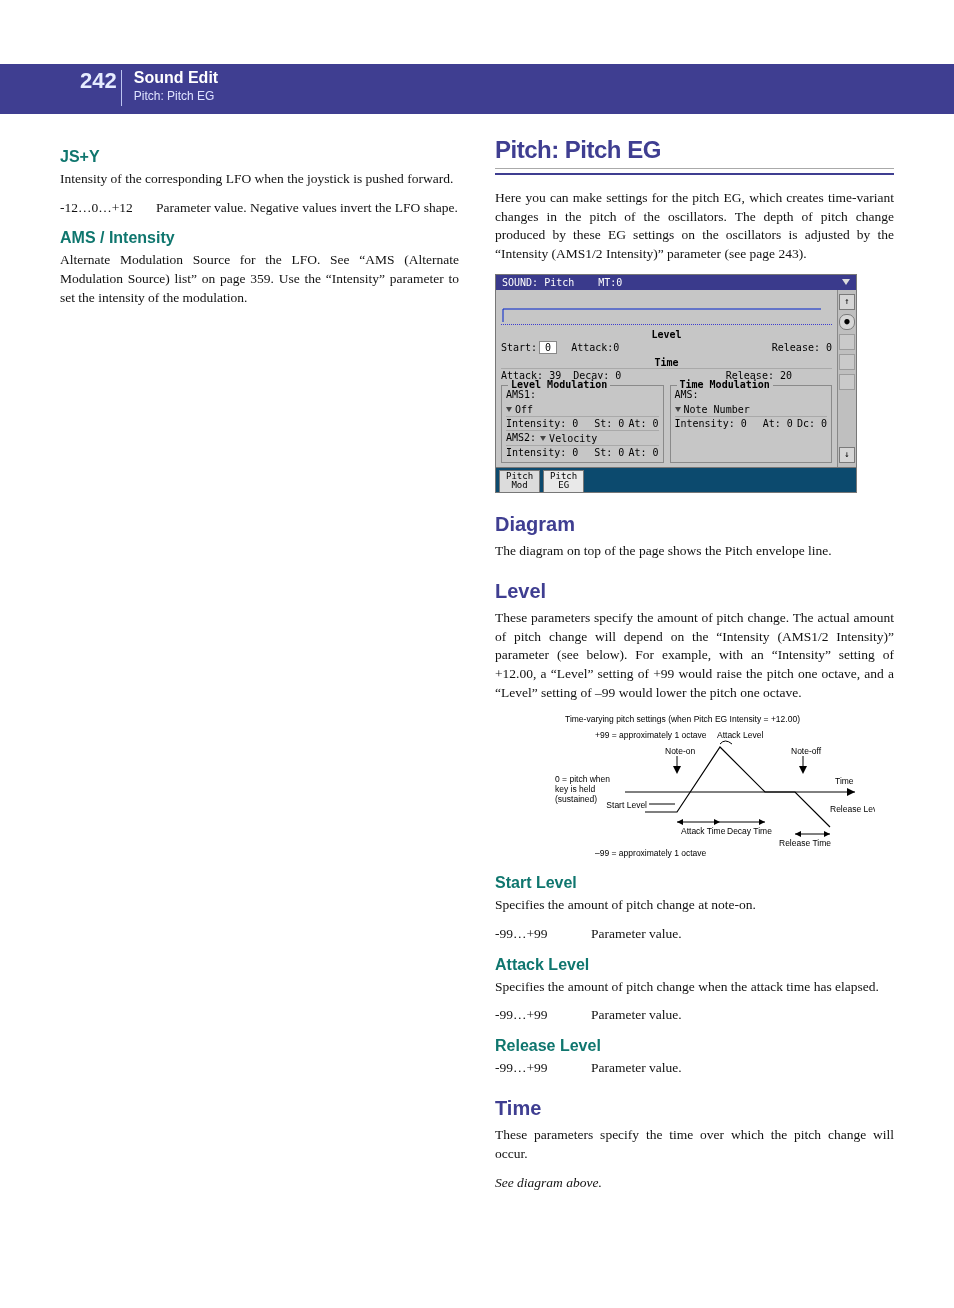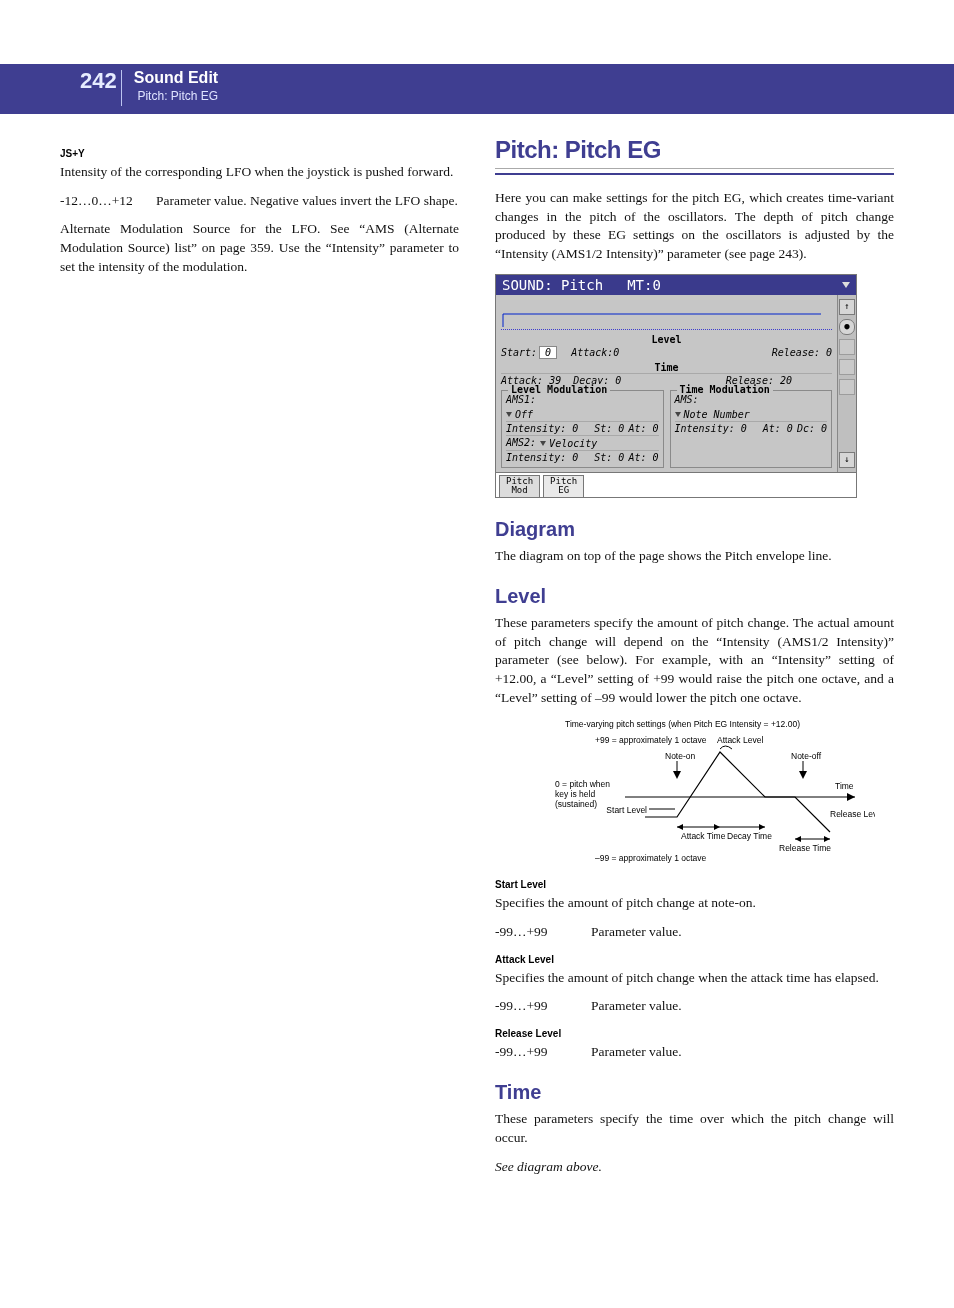--- a/index.html
+++ b/index.html
@@ -44,21 +44,20 @@
     width: 1px;
     height: 36px;
     background: #bcc4f0;
     vertical-align: top;
     margin: 0 8px 0 0;
   }
   .header-titles {
     display: inline-block;
     vertical-align: top;
     line-height: 16px;
-    text-align: right;
   }
   .header-title-main {
     font-family: "Myriad Pro", "Segoe UI", Arial, sans-serif;
     font-weight: 700;
     font-size: 16px;
     color: #fff;
   }
   .header-title-sub {
     font-family: "Myriad Pro", "Segoe UI", Arial, sans-serif;
     font-size: 12px;
@@ -95,24 +94,24 @@
 
   h2.sub {
     font-family: "Myriad Pro", "Segoe UI", Arial, sans-serif;
     color: #3f3e91;
     font-size: 20px;
     font-weight: 700;
     margin: 20px 0 6px 0;
   }
   h3.bold {
     font-family: "Myriad Pro", "Segoe UI", Arial, sans-serif;
-    font-size: 10px;
+    font-size: 16px;
     font-weight: 700;
     margin: 12px 0 4px 0;
-    color: #000000;
+    color: #0f766e;
   }
 
   p {
     font-size: 13.5px;
     line-height: 1.38;
     text-align: justify;
     margin: 0 0 10px 0;
   }
   p.intro-first { margin-top: 4px; }
 
@@ -136,21 +135,21 @@
     font-family: "Lucida Console", Consolas, monospace;
     font-size: 10px;
     color: #000;
     margin: 2px 0 12px 0;
     position: relative;
   }
   .ui-titlebar {
     background: #3a3a8c;
     color: #fff;
     padding: 2px 6px;
-    font-size: 14px;
+    font-size: 10px;
     display: flex;
     align-items: center;
   }
   .ui-titlebar .right-tri {
     margin-left: auto;
     width: 0; height: 0;
     border-left: 4px solid transparent;
     border-right: 4px solid transparent;
     border-top: 6px solid #ddd;
   }
@@ -190,21 +189,20 @@
     text-align: center;
     font-size: 10px;
     margin: 2px 0 0 0;
   }
   .ui-row {
     display: flex;
     align-items: baseline;
     gap: 4px;
     padding: 1px 0;
     border-top: 1px solid #a9a9a9;
-    font-style: italic;
   }
   .ui-row.first { border-top: none; }
   .ui-field { display: inline-flex; align-items: baseline; gap: 2px; }
   .ui-val-box {
     background: #fff;
     border: 1px solid #888;
     padding: 0 3px;
     min-width: 10px;
     text-align: center;
     font-size: 10px;
@@ -242,21 +240,21 @@
     background: #c6c6c6;
     padding: 0 3px;
     font-size: 10px;
     font-weight: bold;
   }
   .ui-box .ui-row { border-top: 1px solid #a9a9a9; }
   .ui-box .ui-row.first { border-top: none; flex-direction: column; }
 
   .ui-tabs {
     display: flex;
-    background: #ffffff;
+    background: #0c4a6e;
     padding-top: 2px;
     border-top: 1px solid #777;
   }
   .ui-tab {
     background: #dcdcdc;
     border: 1px solid #777;
     border-bottom: none;
     padding: 1px 6px 2px 6px;
     margin-left: 3px;
     font-size: 9px;
@@ -296,20 +294,21 @@
   <div class="columns">
 
     <div class="col">
       <h3 class="bold">JS+Y</h3>
       <p>Intensity of the corresponding LFO when the joystick is pushed forward.</p>
       <div class="param-row">
         <div class="param-key">-12…0…+12</div>
         <div class="param-val">Parameter value. Negative values invert the LFO shape.</div>
       </div>
 
+      <h3 class="bold">AMS / Intensity</h3>
       <p>Alternate Modulation Source for the LFO. See “AMS (Alternate Modulation Source) list” on page 359. Use the “Intensity” parameter to set the intensity of the modulation.</p>
     </div>
 
     <div class="col">
       <h1 class="section">Pitch: Pitch EG</h1>
       <hr class="section-rule">
 
       <p class="intro-first">Here you can make settings for the pitch EG, which creates time-variant changes in the pitch of the oscillators. The depth of pitch change produced by these EG settings on the oscillators is adjusted by the “Intensity (AMS1/2 Intensity)” parameter (see page 243).</p>
 
       <div class="ui-shot">

